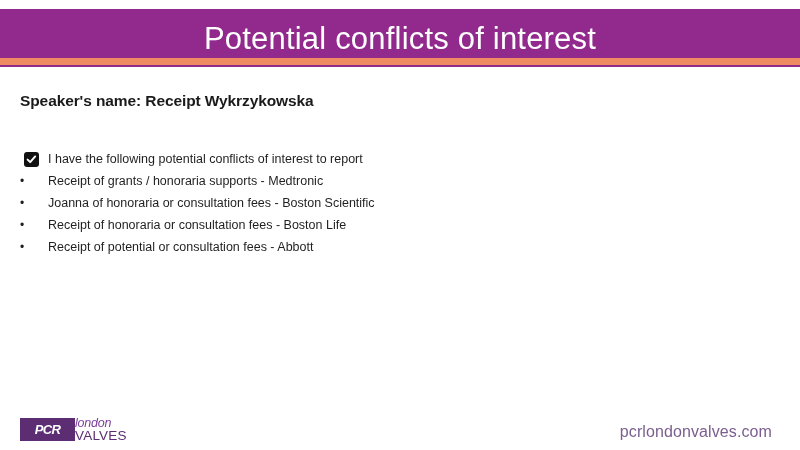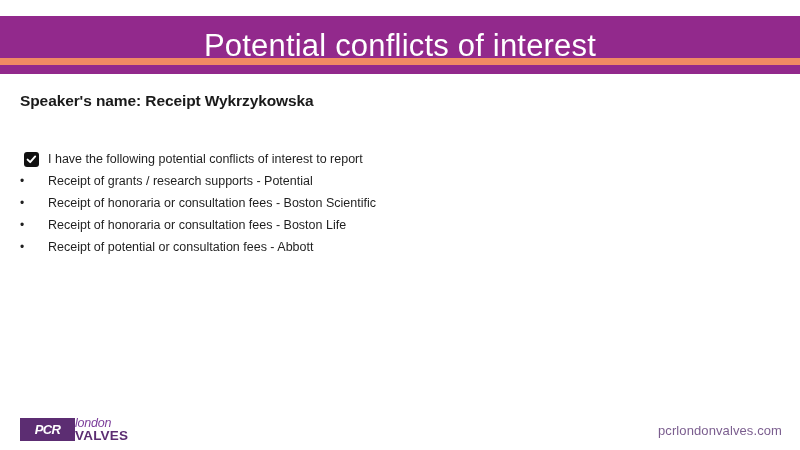--- a/index.html
+++ b/index.html
@@ -18,21 +18,21 @@
     position: absolute;
     left: 0; top: 0;
     width: 800px;
     height: 450px;
     background: #ffffff;
   }
 
   
   .header-band {
     position: absolute;
-    left: 0; top: 16px;
+    left: 0; top: 9px;
     width: 800px;
     height: 58px;
     background: #92298c;
     display: flex;
     align-items: center;
     justify-content: center;
   }
   .header-title {
     color: #ffffff;
     font-size: 31px;
@@ -148,31 +148,31 @@
   }
   .logo-word-top {
     color: #7c3f9b;
     font-style: italic;
     font-size: 12.5px;
     line-height: 12px;
     letter-spacing: -0.2px;
   }
   .logo-word-bottom {
     color: #5c2d72;
-    font-weight: bold;
+    font-weight: normal;
     font-size: 13.5px;
     line-height: 13px;
     letter-spacing: 0.2px;
   }
 
   .footer-url {
     position: absolute;
-    right: 18px;
+    right: 28px;
     top: 423px;
-    font-size: 13px;
+    font-size: 16px;
     color: #7b5e8f;
     letter-spacing: 0.1px;
     white-space: nowrap;
     padding-left: 38px;
   }
 </style>
 </head>
 <body>
 
 <div class="slide">
@@ -190,26 +190,26 @@
       <span class="checkbox">
         <svg width="11" height="11" viewBox="0 0 11 11" aria-hidden="true">
           <path d="M1.6 5.6 L4.2 8.2 L9.2 2.4" stroke="#ffffff" stroke-width="1.9" fill="none" stroke-linecap="round" stroke-linejoin="round"></path>
         </svg>
       </span>
       <span class="checkbox-label">I have the following potential conflicts of interest to report</span>
     </div>
 
     <div class="bullet-row">
       <span class="bullet-dot">•</span>
-      <span class="bullet-text">Receipt of grants / research supports - Potential</span>
-    </div>
-
-    <div class="bullet-row">
-      <span class="bullet-dot">•</span>
-      <span class="bullet-text">Receipt of honoraria or consultation fees - Boston Scientific</span>
+      <span class="bullet-text">Receipt of grants / honoraria supports - Medtronic</span>
+    </div>
+
+    <div class="bullet-row">
+      <span class="bullet-dot">•</span>
+      <span class="bullet-text">Joanna of honoraria or consultation fees - Boston Scientific</span>
     </div>
 
     <div class="bullet-row">
       <span class="bullet-dot">•</span>
       <span class="bullet-text">Receipt of honoraria or consultation fees - Boston Life</span>
     </div>
 
     <div class="bullet-row">
       <span class="bullet-dot">•</span>
       <span class="bullet-text">Receipt of potential or consultation fees - Abbott</span>

